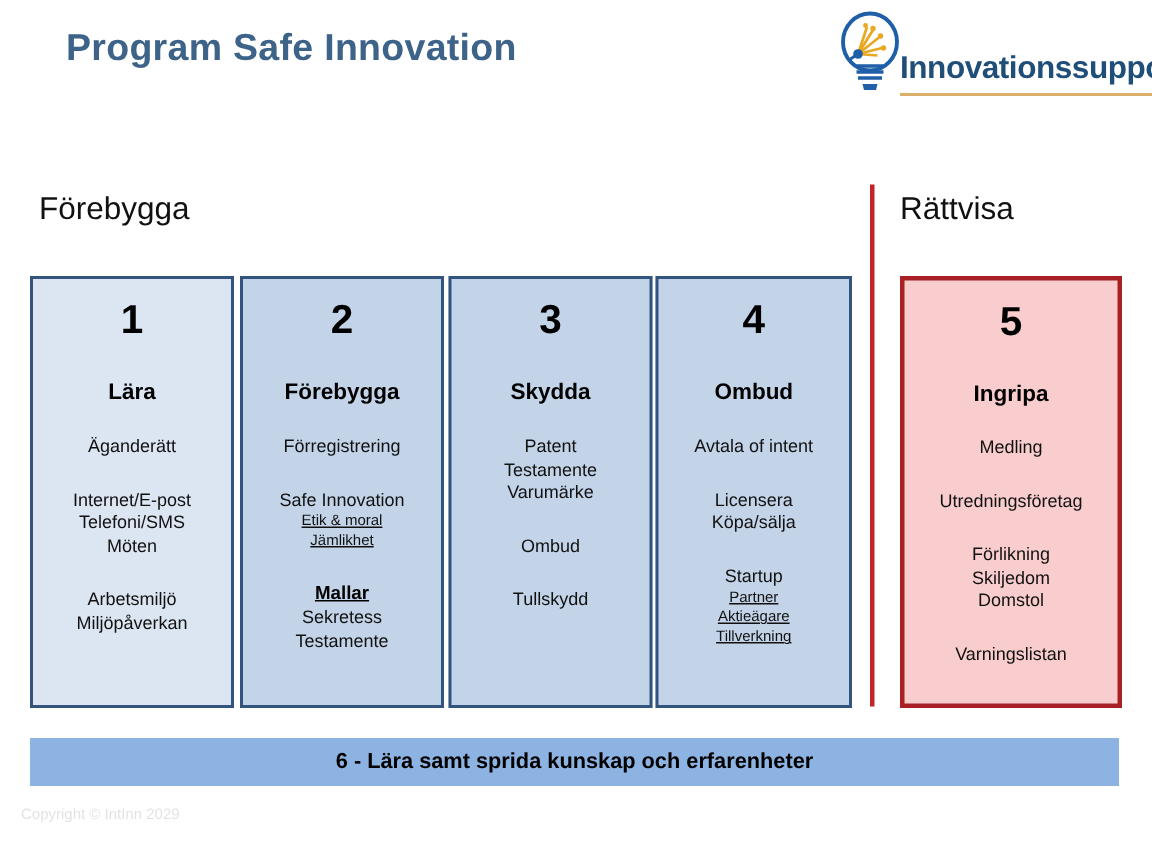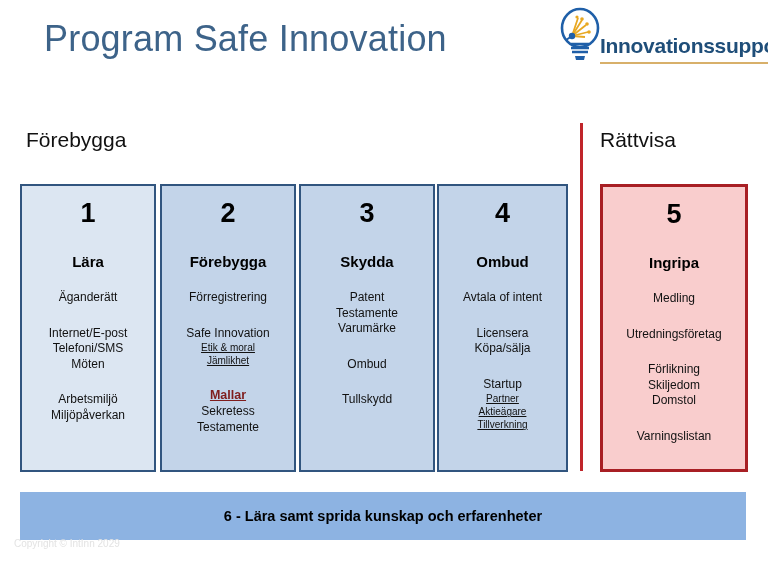--- a/index.html
+++ b/index.html
@@ -13,23 +13,23 @@
     font-family: "Liberation Sans", sans-serif;
     overflow: hidden;
     position: relative;
   }
 
   
   #slide-title {
     position: absolute;
     left: 44px;
     top: 18px;
-    font-size: 36px;
+    font-size: 25px;
     color: #3d6389;
-    font-weight: 400;
+    font-weight: 700;
     letter-spacing: 0.2px;
     white-space: nowrap;
   }
 
   #logo {
     position: absolute;
     left: 552px;
     top: 6px;
     width: 208px;
     height: 62px;
@@ -138,34 +138,34 @@
   }
   .item-small {
     font-size: 10px;
     color: #111111;
     line-height: 1.30;
     text-align: center;
     text-decoration: underline;
   }
   .item-strong {
     font-size: 12.5px;
-    color: #7f1d1d;
+    color: #000000;
     font-weight: 700;
     text-decoration: underline;
     line-height: 1.35;
     text-align: center;
   }
 
   
   #bottom-bar {
     position: absolute;
     left: 20px;
     top: 492px;
     width: 726px;
-    height: 48px;
+    height: 32px;
     background: #8db3e2;
     display: flex;
     align-items: center;
     justify-content: center;
   }
   #bottom-bar-label {
     font-size: 14.5px;
     font-weight: 700;
     color: #000000;
     white-space: nowrap;

